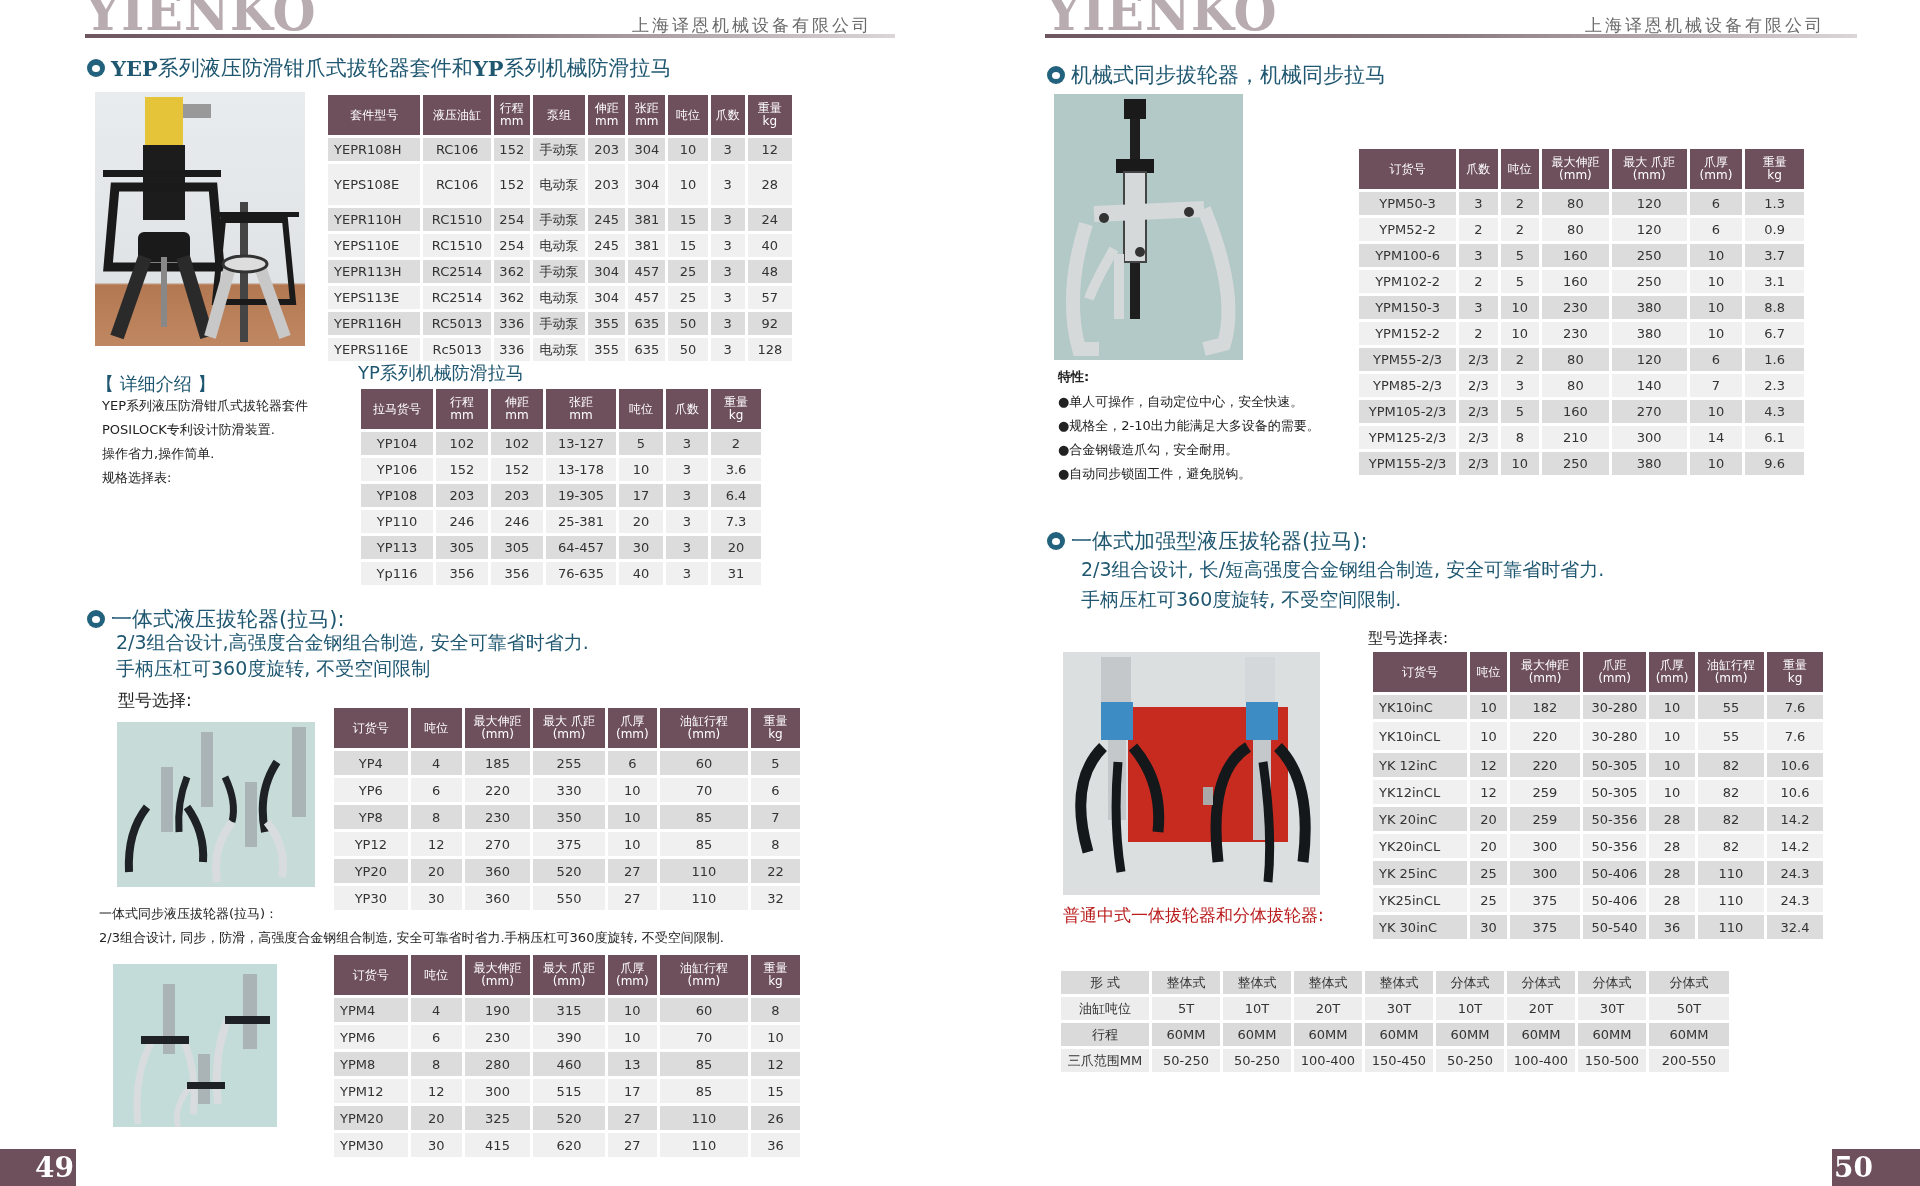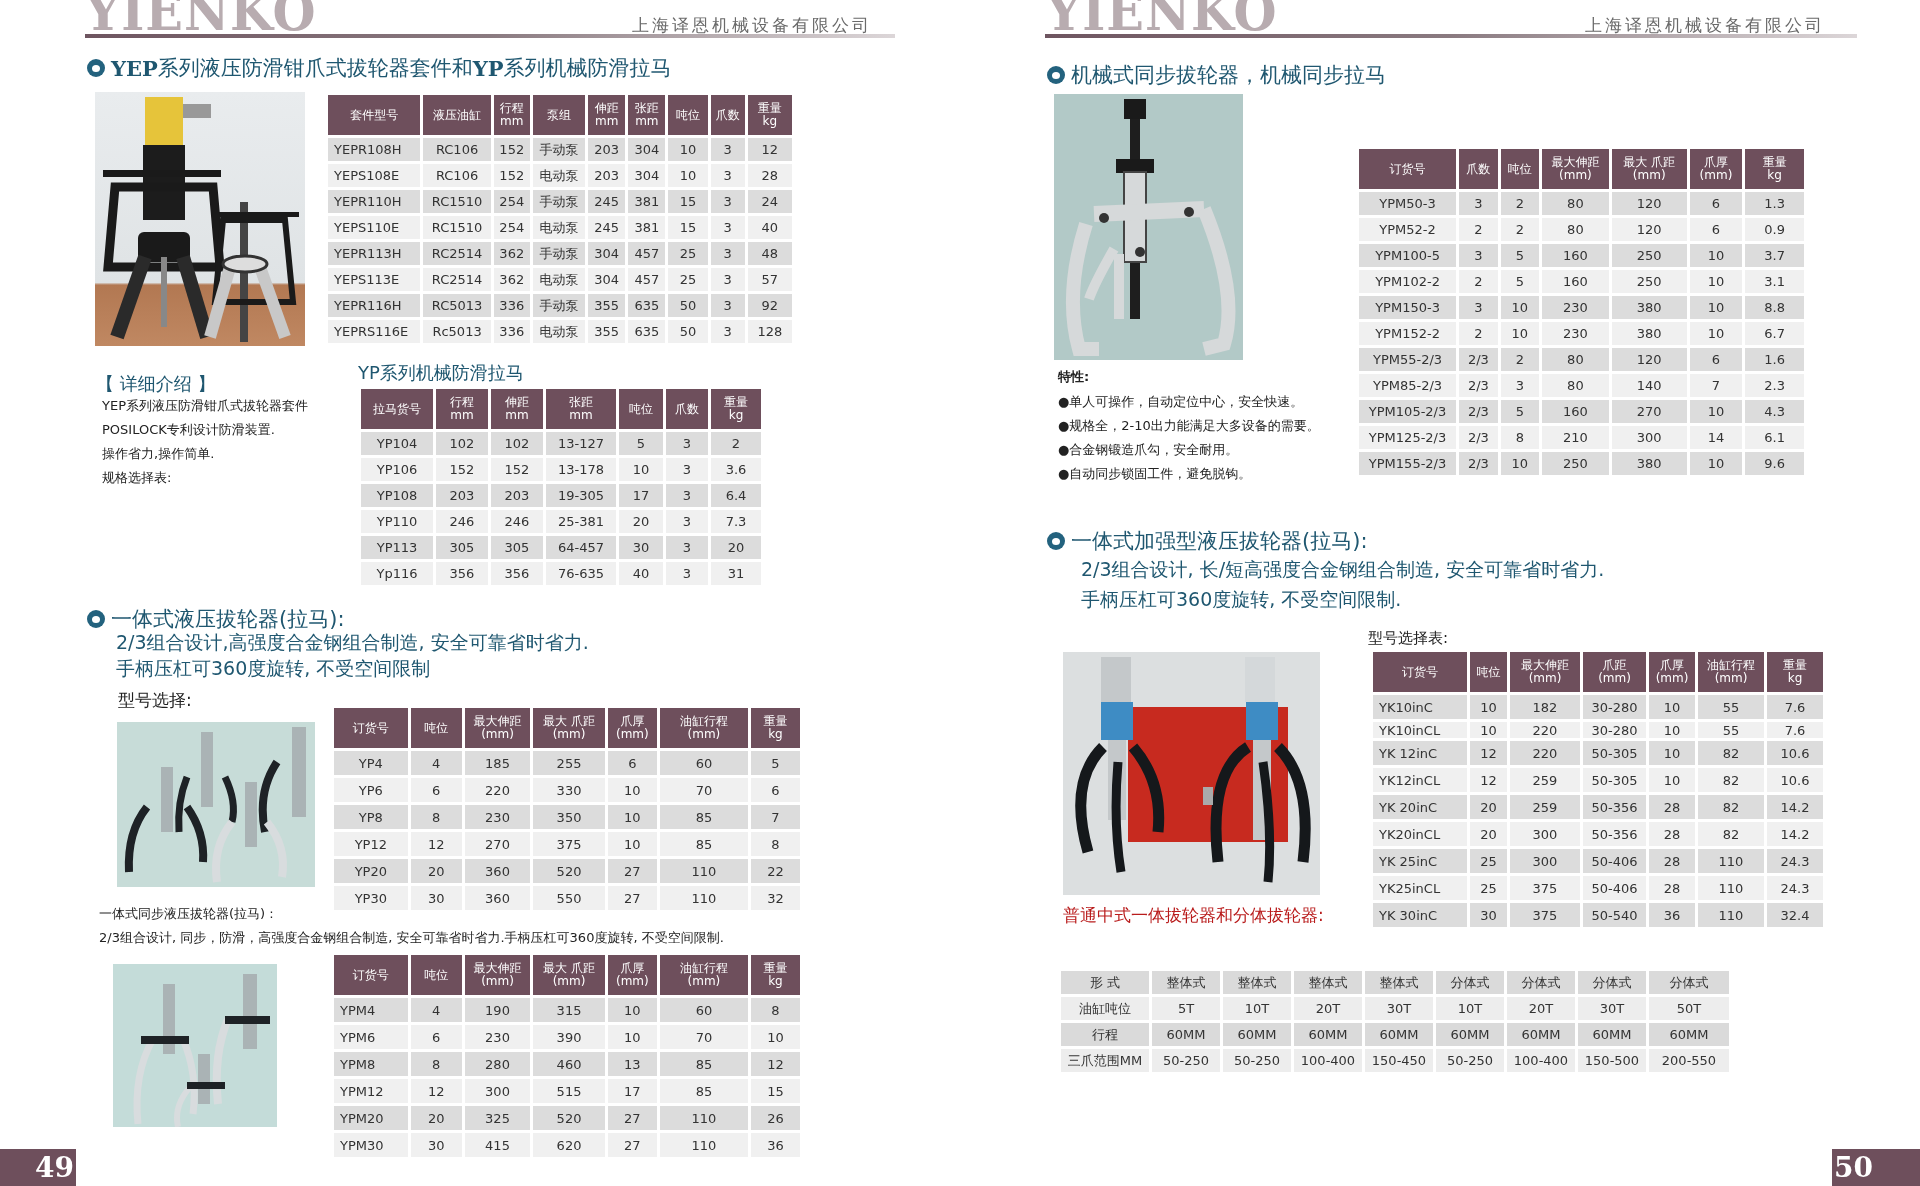--- a/index.html
+++ b/index.html
@@ -145,21 +145,21 @@
           <td class="left">YEPR108H</td>
           <td>RC106</td>
           <td>152</td>
           <td>手动泵</td>
           <td>203</td>
           <td>304</td>
           <td>10</td>
           <td>3</td>
           <td>12</td>
         </tr>
-        <tr style="height: 23px;">
+        <tr style="height: 41px;">
           <td class="left">YEPS108E</td>
           <td>RC106</td>
           <td>152</td>
           <td>电动泵</td>
           <td>203</td>
           <td>304</td>
           <td>10</td>
           <td>3</td>
           <td>28</td>
         </tr>
@@ -612,21 +612,21 @@
         <tr style="height: 23px;">
           <td>YPM52-2</td>
           <td>2</td>
           <td>2</td>
           <td>80</td>
           <td>120</td>
           <td>6</td>
           <td>0.9</td>
         </tr>
         <tr style="height: 23px;">
-          <td>YPM100-5</td>
+          <td>YPM100-6</td>
           <td>3</td>
           <td>5</td>
           <td>160</td>
           <td>250</td>
           <td>10</td>
           <td>3.7</td>
         </tr>
         <tr style="height: 23px;">
           <td>YPM102-2</td>
           <td>2</td>
@@ -758,21 +758,21 @@
     <tbody>
         <tr style="height: 24px;">
           <td class="left">YK10inC</td>
           <td>10</td>
           <td>182</td>
           <td>30-280</td>
           <td>10</td>
           <td>55</td>
           <td>7.6</td>
         </tr>
-        <tr style="height: 16px;">
+        <tr style="height: 28px;">
           <td class="left">YK10inCL</td>
           <td>10</td>
           <td>220</td>
           <td>30-280</td>
           <td>10</td>
           <td>55</td>
           <td>7.6</td>
         </tr>
         <tr style="height: 24px;">
           <td class="left">YK 12inC</td>

